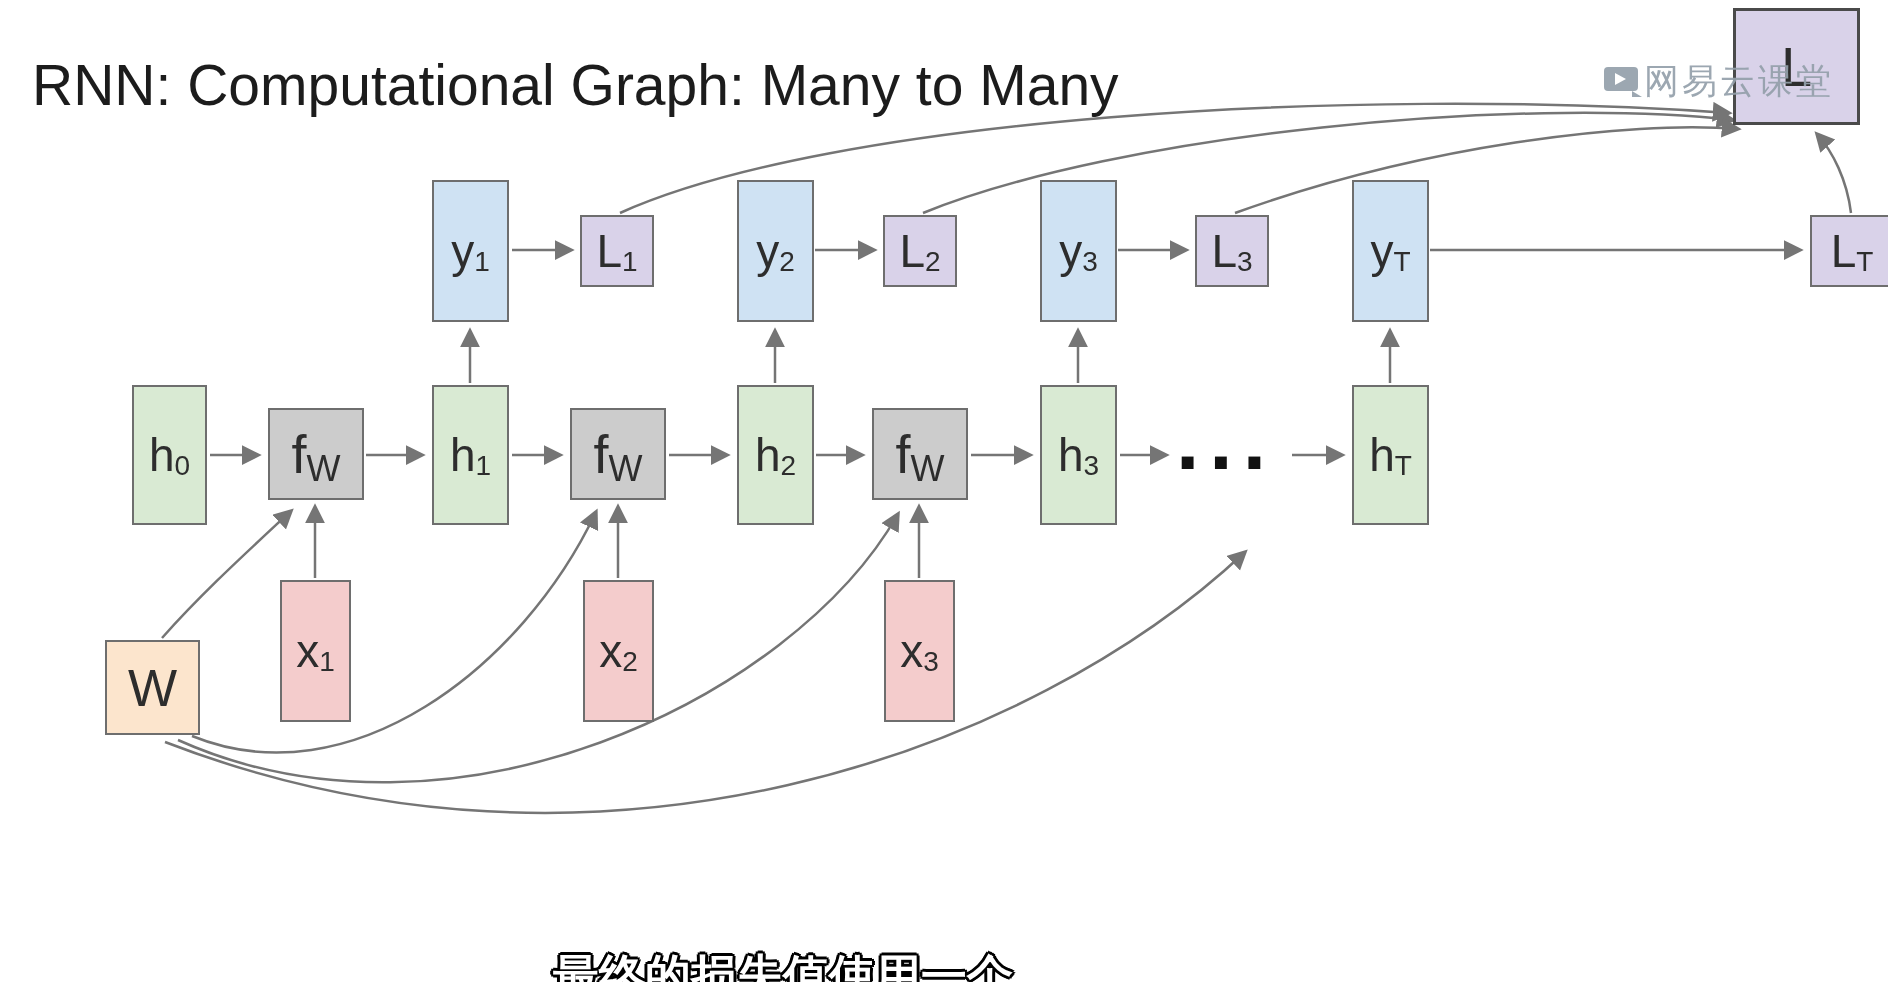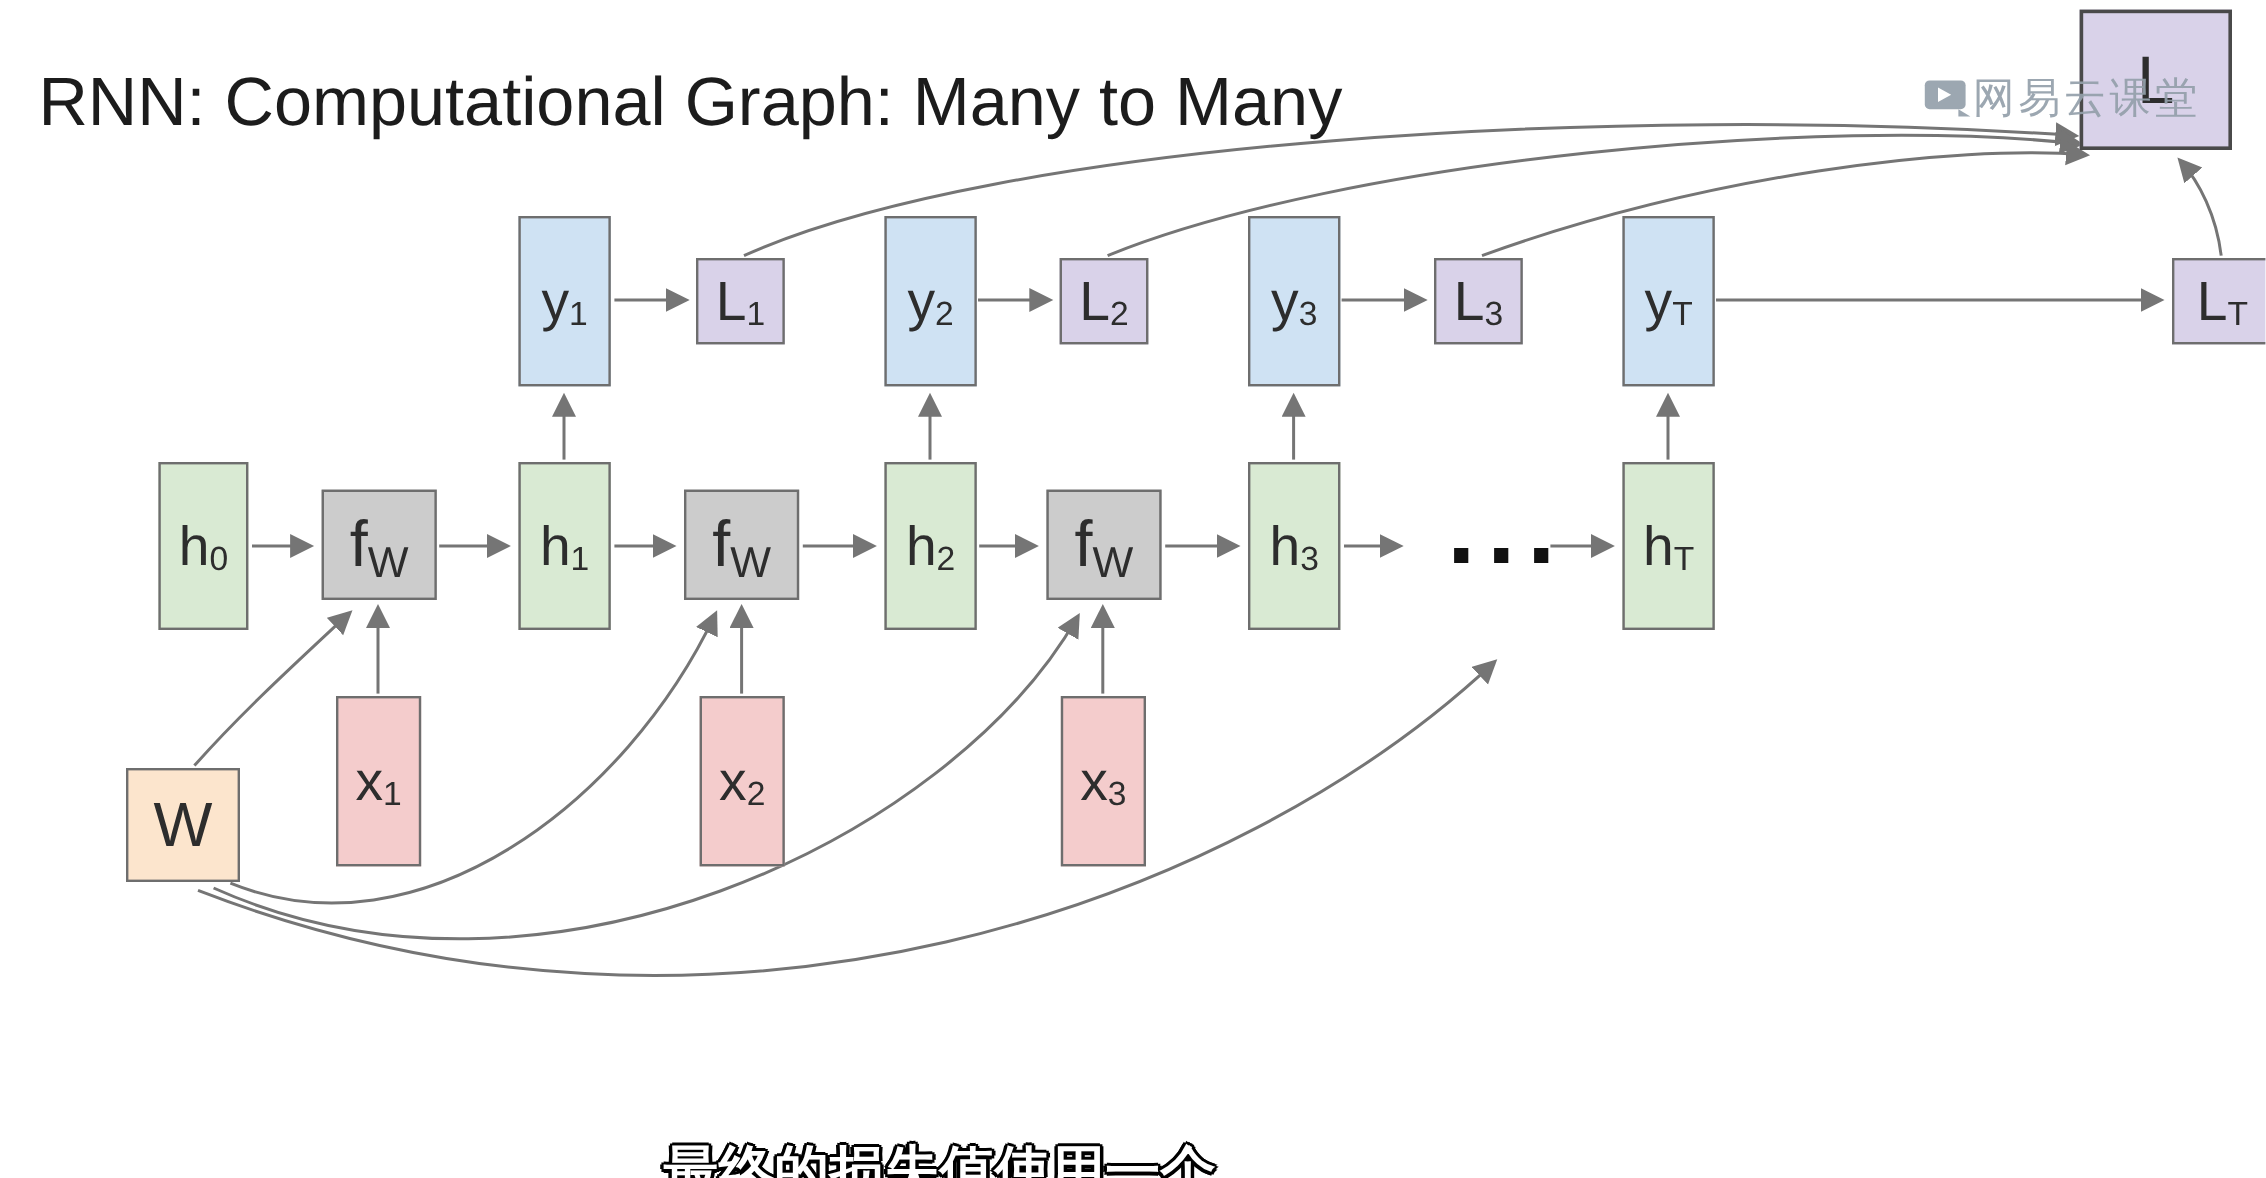--- a/index.html
+++ b/index.html
@@ -1,18 +1,18 @@
 <!DOCTYPE html>
 <html><head>
 <meta charset="utf-8">
 <style>
   html,body{margin:0;padding:0;background:#ffffff;}
   .stage{
     position:relative;width:1888px;height:982px;background:#ffffff;
-    overflow:hidden;font-family:"Liberation Sans", sans-serif;text-align:right;
+    overflow:hidden;font-family:"Liberation Sans", sans-serif;
   }
   .title{
     position:absolute;left:32px;top:52px;font-size:57px;color:#1c1c1c;
     letter-spacing:0px;white-space:nowrap;
   }
   .watermark{
     position:absolute;left:1602px;top:58px;display:flex;align-items:center;gap:0;
     color:#94a0ab;font-size:35px;letter-spacing:3px;opacity:.92;z-index:30;white-space:nowrap;
   }
   .watermark svg{display:block;}

